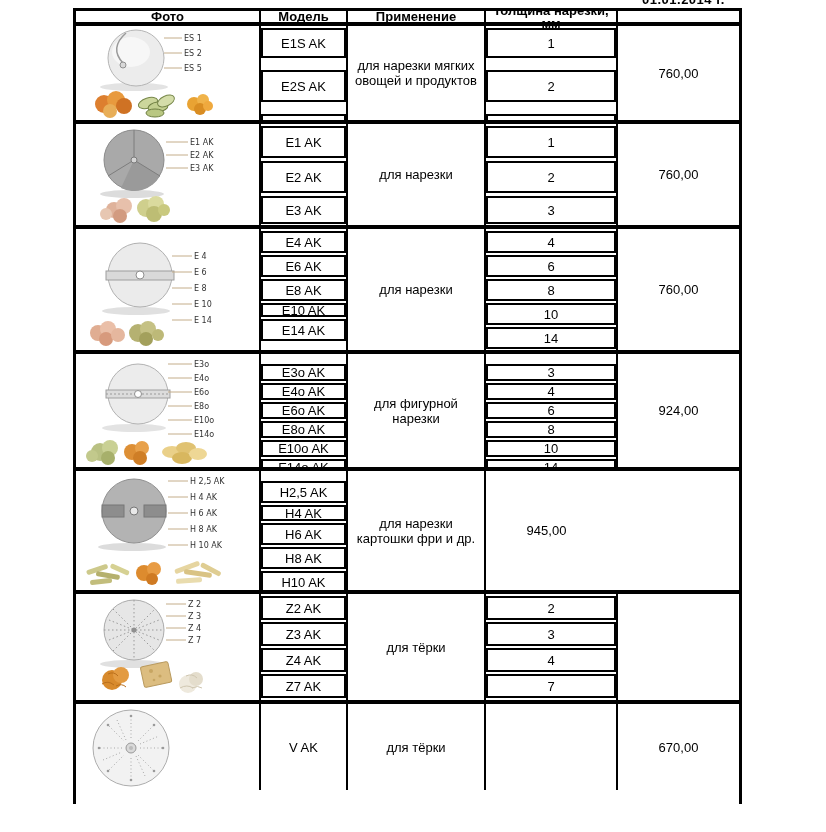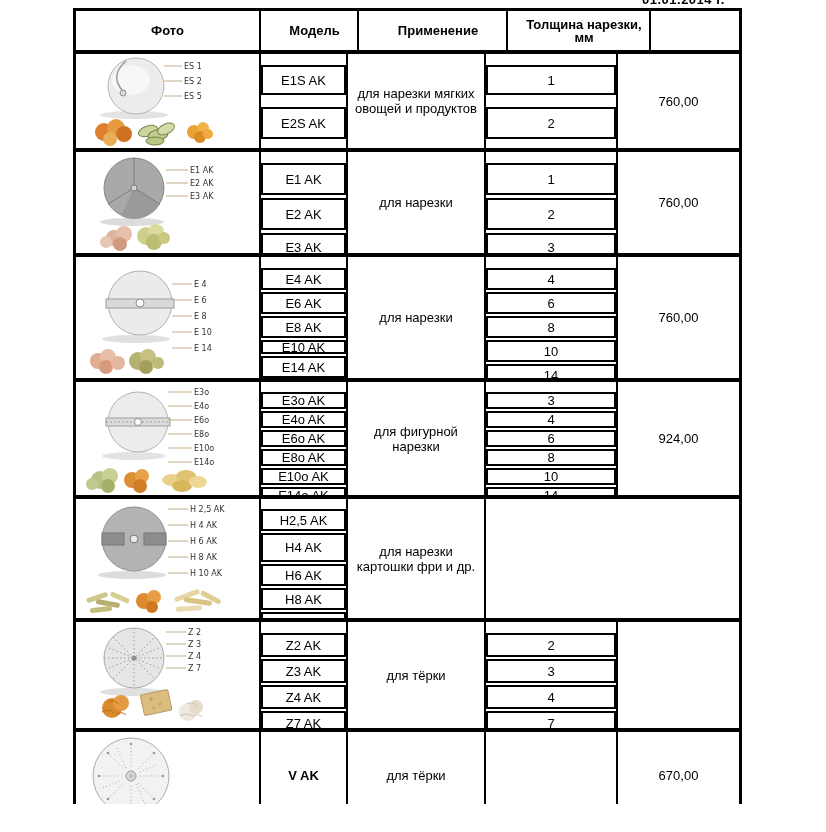--- a/index.html
+++ b/index.html
@@ -1,34 +1,34 @@
 <!DOCTYPE html>
 <html><head>
 <meta charset="utf-8">
 <style>
   html,body{margin:0;padding:0;background:#fff;}
   .page{position:relative;width:826px;height:832px;background:#ffffff;overflow:hidden;
         font-family:"Liberation Sans",sans-serif;color:#000;}
   .cutoff{position:absolute;top:-8px;left:642px;font-weight:bold;font-size:13px;letter-spacing:.5px;}
   .tbl{position:absolute;left:73px;top:8px;width:669px;height:796px;box-sizing:border-box;
        border:3px solid #000;border-bottom:none;background:#fff;overflow:hidden;}
-  .hdr{display:flex;height:43px;box-sizing:border-box;border-bottom:4px solid #000;gap:11px;}
+  .hdr{display:flex;height:15px;box-sizing:border-box;border-bottom:4px solid #000;}
   .hcell{font-weight:bold;font-size:13px;line-height:13px;display:flex;align-items:center;justify-content:center;
          text-align:center;border-right:2px solid #000;box-sizing:border-box;}
   .grp{display:flex;border-bottom:4px solid #000;box-sizing:content-box;overflow:hidden;}
   .grp.last{border-bottom:none;}
   .c{border-right:2px solid #000;box-sizing:border-box;overflow:hidden;position:relative;flex:none;}
   .w-photo{width:185px;} .w-model{width:87px;} .w-app{width:138px;} .w-thick{width:132px;}
   .w-price{width:121px;border-right:none;}
   .c.app{display:flex;align-items:center;justify-content:center;text-align:center;
          font-size:13px;line-height:15px;padding:0 6px;}
   .c.price{display:flex;align-items:center;justify-content:center;font-size:13px;}
-  .c.modelplain{display:flex;align-items:center;justify-content:center;font-size:13px;font-weight:bold;}
+  .c.modelplain{display:flex;align-items:center;justify-content:center;font-size:13px;}
   .stack{display:flex;flex-direction:column;align-items:stretch;box-sizing:border-box;height:100%;}
-  .pt3{padding-top:11px;} .pt2{padding-top:10px;}
+  .pt3{padding-top:2px;} .pt2{padding-top:10px;}
   .box{border:2px solid #000;box-sizing:border-box;display:flex;align-items:center;justify-content:center;
        font-size:13px;flex:none;background:#fff;}
   .gap4 .box + .box{margin-top:12px;}
   .gap3 .box + .box{margin-top:3px;}
   .gap2 .box + .box{margin-top:2px;}
   svg{display:block;}
   .disc-label{font-size:8px;fill:#333;font-family:"DejaVu Sans",sans-serif;}
 </style>
 </head>
 <body>
@@ -279,27 +279,28 @@
             <rect x="98" y="94" width="26" height="5" rx="2" fill="#e6d5a0" transform="rotate(-20 111 96)"></rect>
             <rect x="108" y="100" width="28" height="5" rx="2" fill="#d9c384" transform="rotate(8 122 102)"></rect>
             <rect x="100" y="107" width="26" height="5" rx="2" fill="#e9dcae" transform="rotate(-4 113 109)"></rect>
             <rect x="124" y="96" width="22" height="5" rx="2" fill="#dfcd92" transform="rotate(28 135 98)"></rect>
           </g>
         </svg>
       </div>
       <div class="c w-model">
         <div class="stack pt2 gap2">
           <div class="box" style="height:22px">H2,5 AK</div>
-          <div class="box" style="height:29px">H4 AK</div>
+          <div class="box" style="height:16px">H4 AK</div>
           <div class="box" style="height:22px">H6 AK</div>
           <div class="box" style="height:22px">H8 AK</div>
           <div class="box" style="height:22px">H10 AK</div>
         </div>
       </div>
       <div class="c app w-app">для нарезки картошки фри и др.</div>
+      <div class="c price w-price">945,00</div>
     </div>
 
     <div class="grp" style="height:106px">
       <div class="c w-photo">
         <svg width="183" height="106" viewBox="0 0 183 106">
           <ellipse cx="56" cy="70" rx="32" ry="4" fill="#e0e0e0"></ellipse>
           <circle cx="58" cy="36" r="30" fill="#e6e6e6" stroke="#ababab"></circle>
           <g stroke="#9a9a9a" stroke-dasharray="1.5,2.5">
             <line x1="28" y1="36" x2="88" y2="36"></line>
             <line x1="58" y1="6" x2="58" y2="66"></line>

